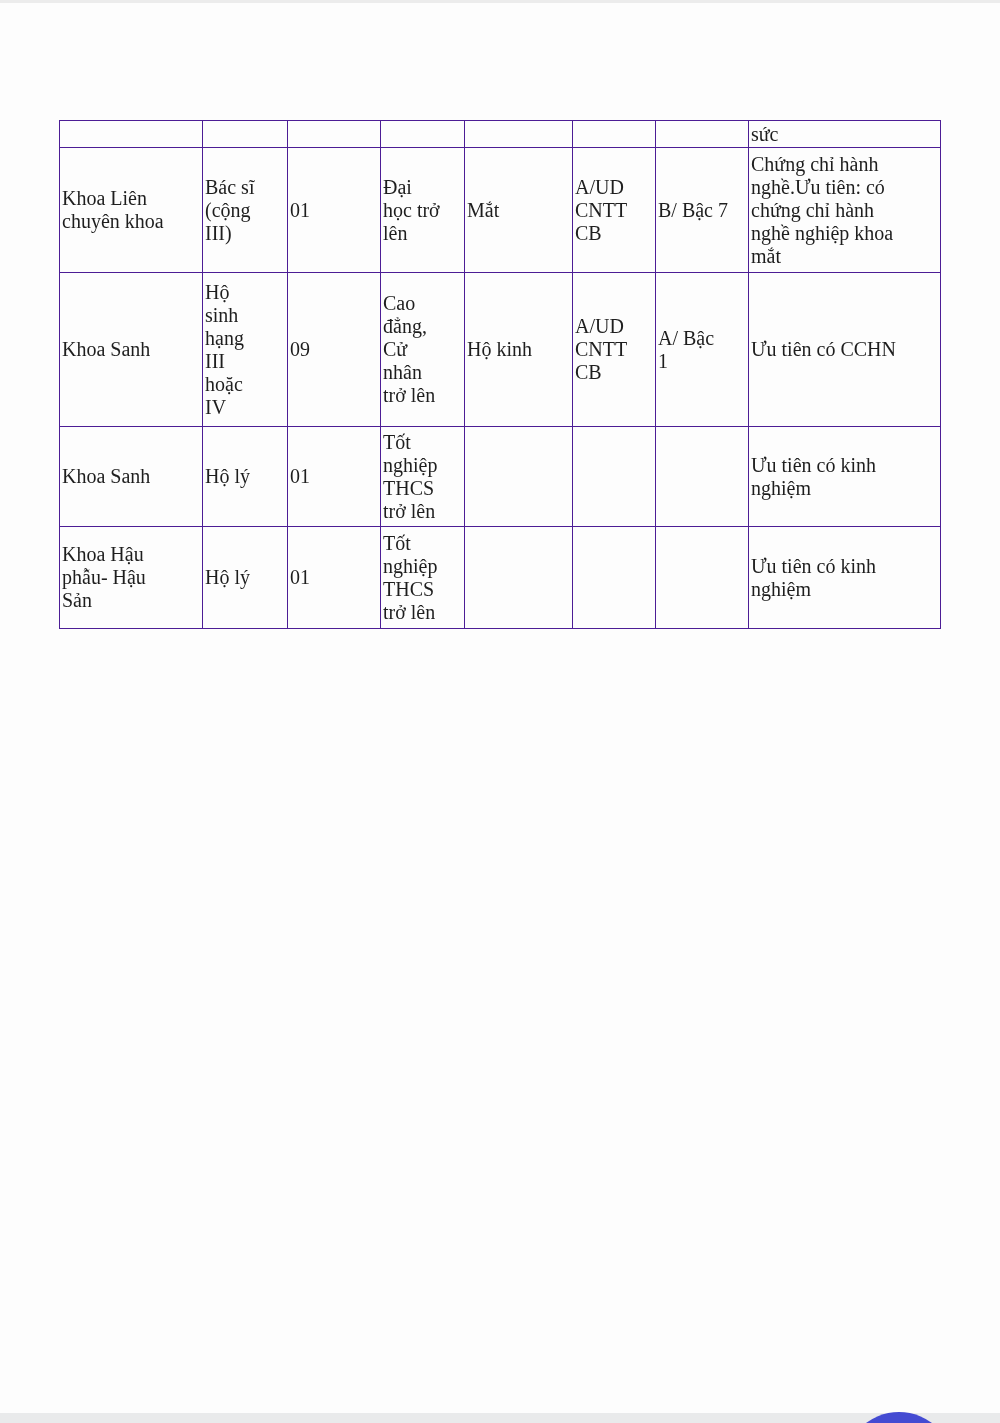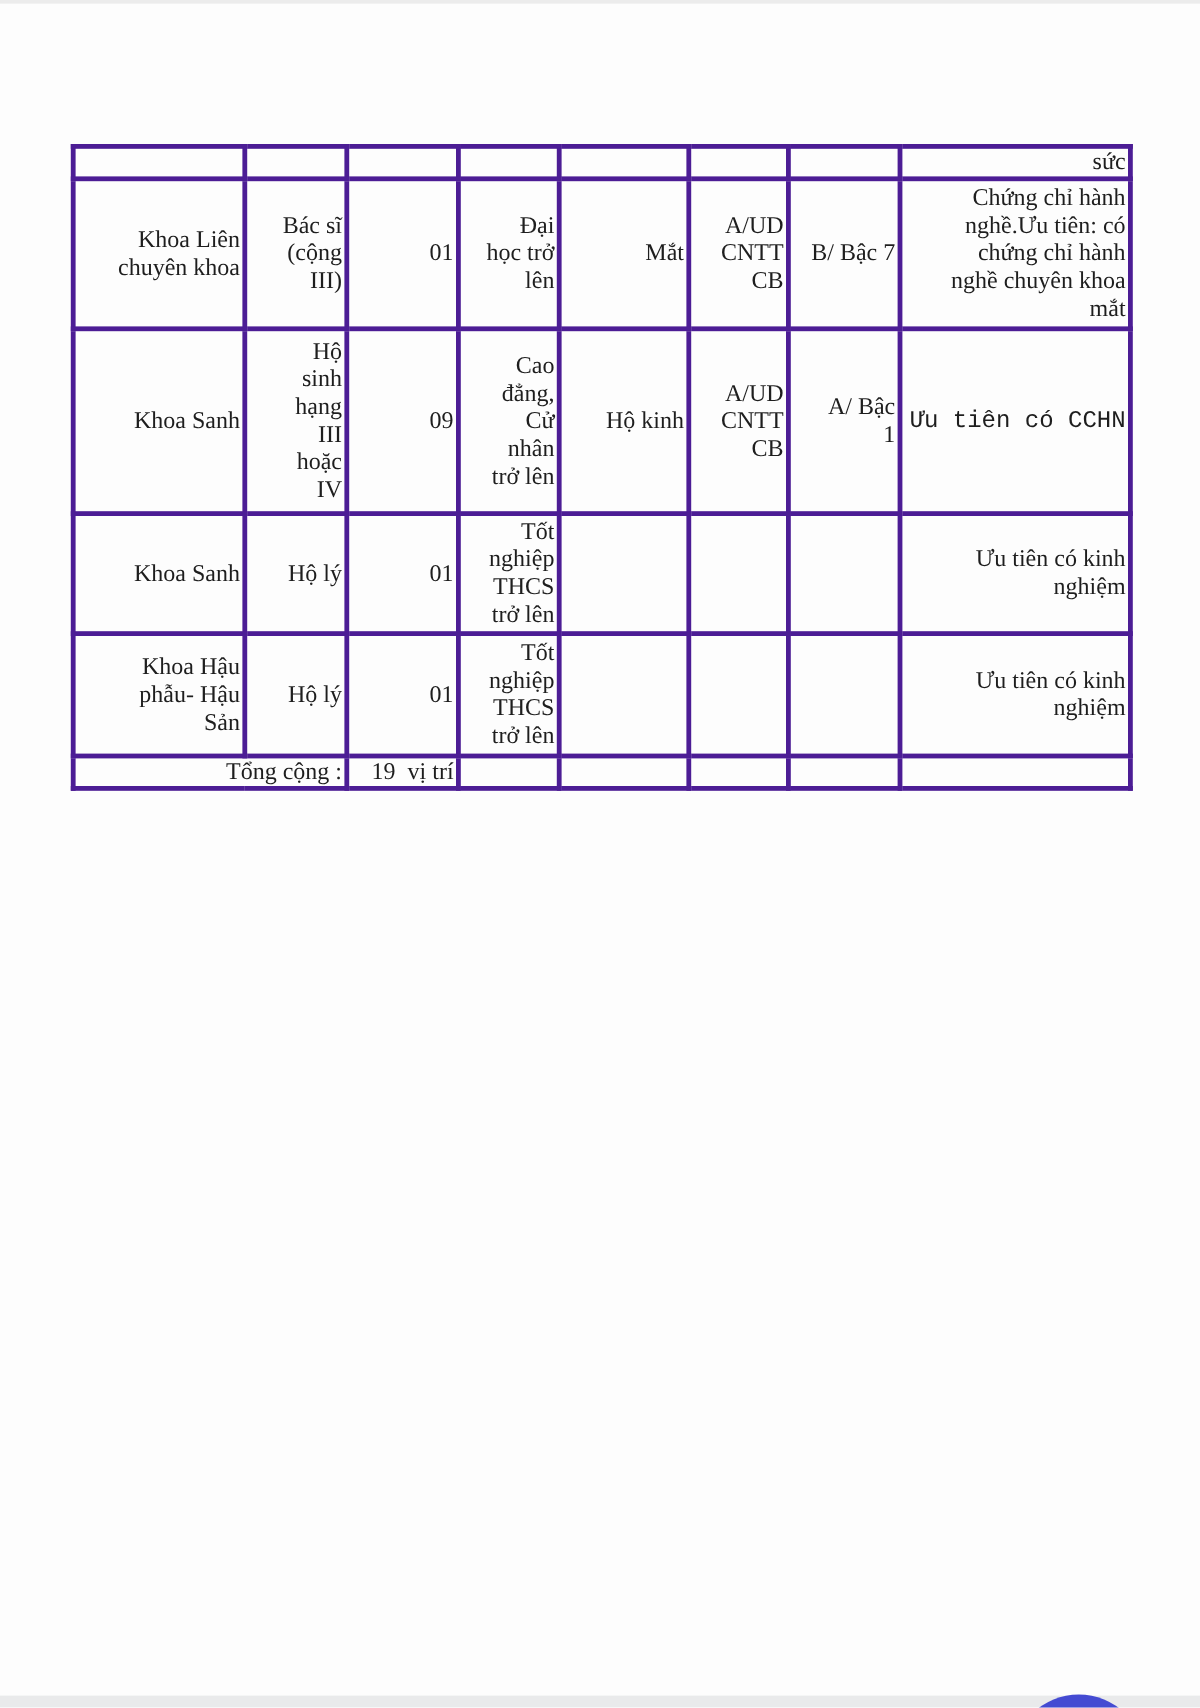--- a/index.html
+++ b/index.html
@@ -16,39 +16,38 @@
     width:1000px; height:3px;
     background:#ececec;
   }
   table.doc-table {
     position:absolute; left:59px; top:120px;
     width:881px;
     border-collapse:collapse;
     table-layout:fixed;
   }
   table.doc-table td {
-    border:4px solid #4c1d95;
-    text-align:right;
+    border:1px solid #4c1d95;
+    text-align:left;
     vertical-align:middle;
     font-size:20px;
     line-height:23px;
     padding:0 2px;
     white-space:pre-wrap;
     overflow:hidden;
   }
   tr.r0 { height:27px; }
   tr.r1 { height:125px; }
   tr.r2 { height:154px; }
   tr.r3 { height:100px; }
   tr.r4 { height:102px;margin-top:43px; }
   tr.r5 { height:25px; }
   td.cell-top {
     vertical-align:top;
     padding-top:22px;
-    font-family:Liberation Mono, monospace;
   }
   .bottom-strip {
     position:absolute; left:0; top:1413px;
     width:1000px; height:10px;
     background:#e9eaeb;
   }
   .fab {
     position:absolute; left:844px; top:1412px;
     width:110px; height:110px;
     border-radius:50%;
@@ -95,21 +94,21 @@
 học trở
 lên</td>
       <td>Mắt</td>
       <td>A/UD
 CNTT
 CB</td>
       <td>B/ Bậc 7</td>
       <td>Chứng chỉ hành
 nghề.Ưu tiên: có
 chứng chỉ hành
-nghề chuyên khoa
+nghề nghiệp khoa
 mắt</td>
     </tr>
     <tr class="r2">
       <td>Khoa Sanh</td>
       <td>Hộ
 sinh
 hạng
 III
 hoặc
 IV</td>
@@ -150,26 +149,17 @@
       <td>Tốt
 nghiệp
 THCS
 trở lên</td>
       <td></td>
       <td></td>
       <td></td>
       <td>Ưu tiên có kinh
 nghiệm</td>
     </tr>
-    <tr class="r5">
-      <td colspan="2">Tổng cộng :</td>
-      <td>19  vị trí</td>
-      <td></td>
-      <td></td>
-      <td></td>
-      <td></td>
-      <td></td>
-    </tr>
   </tbody>
 </table>
 
 <div class="bottom-strip"></div>
 <button class="fab" aria-label="floating button"></button>
 
 </body></html>

